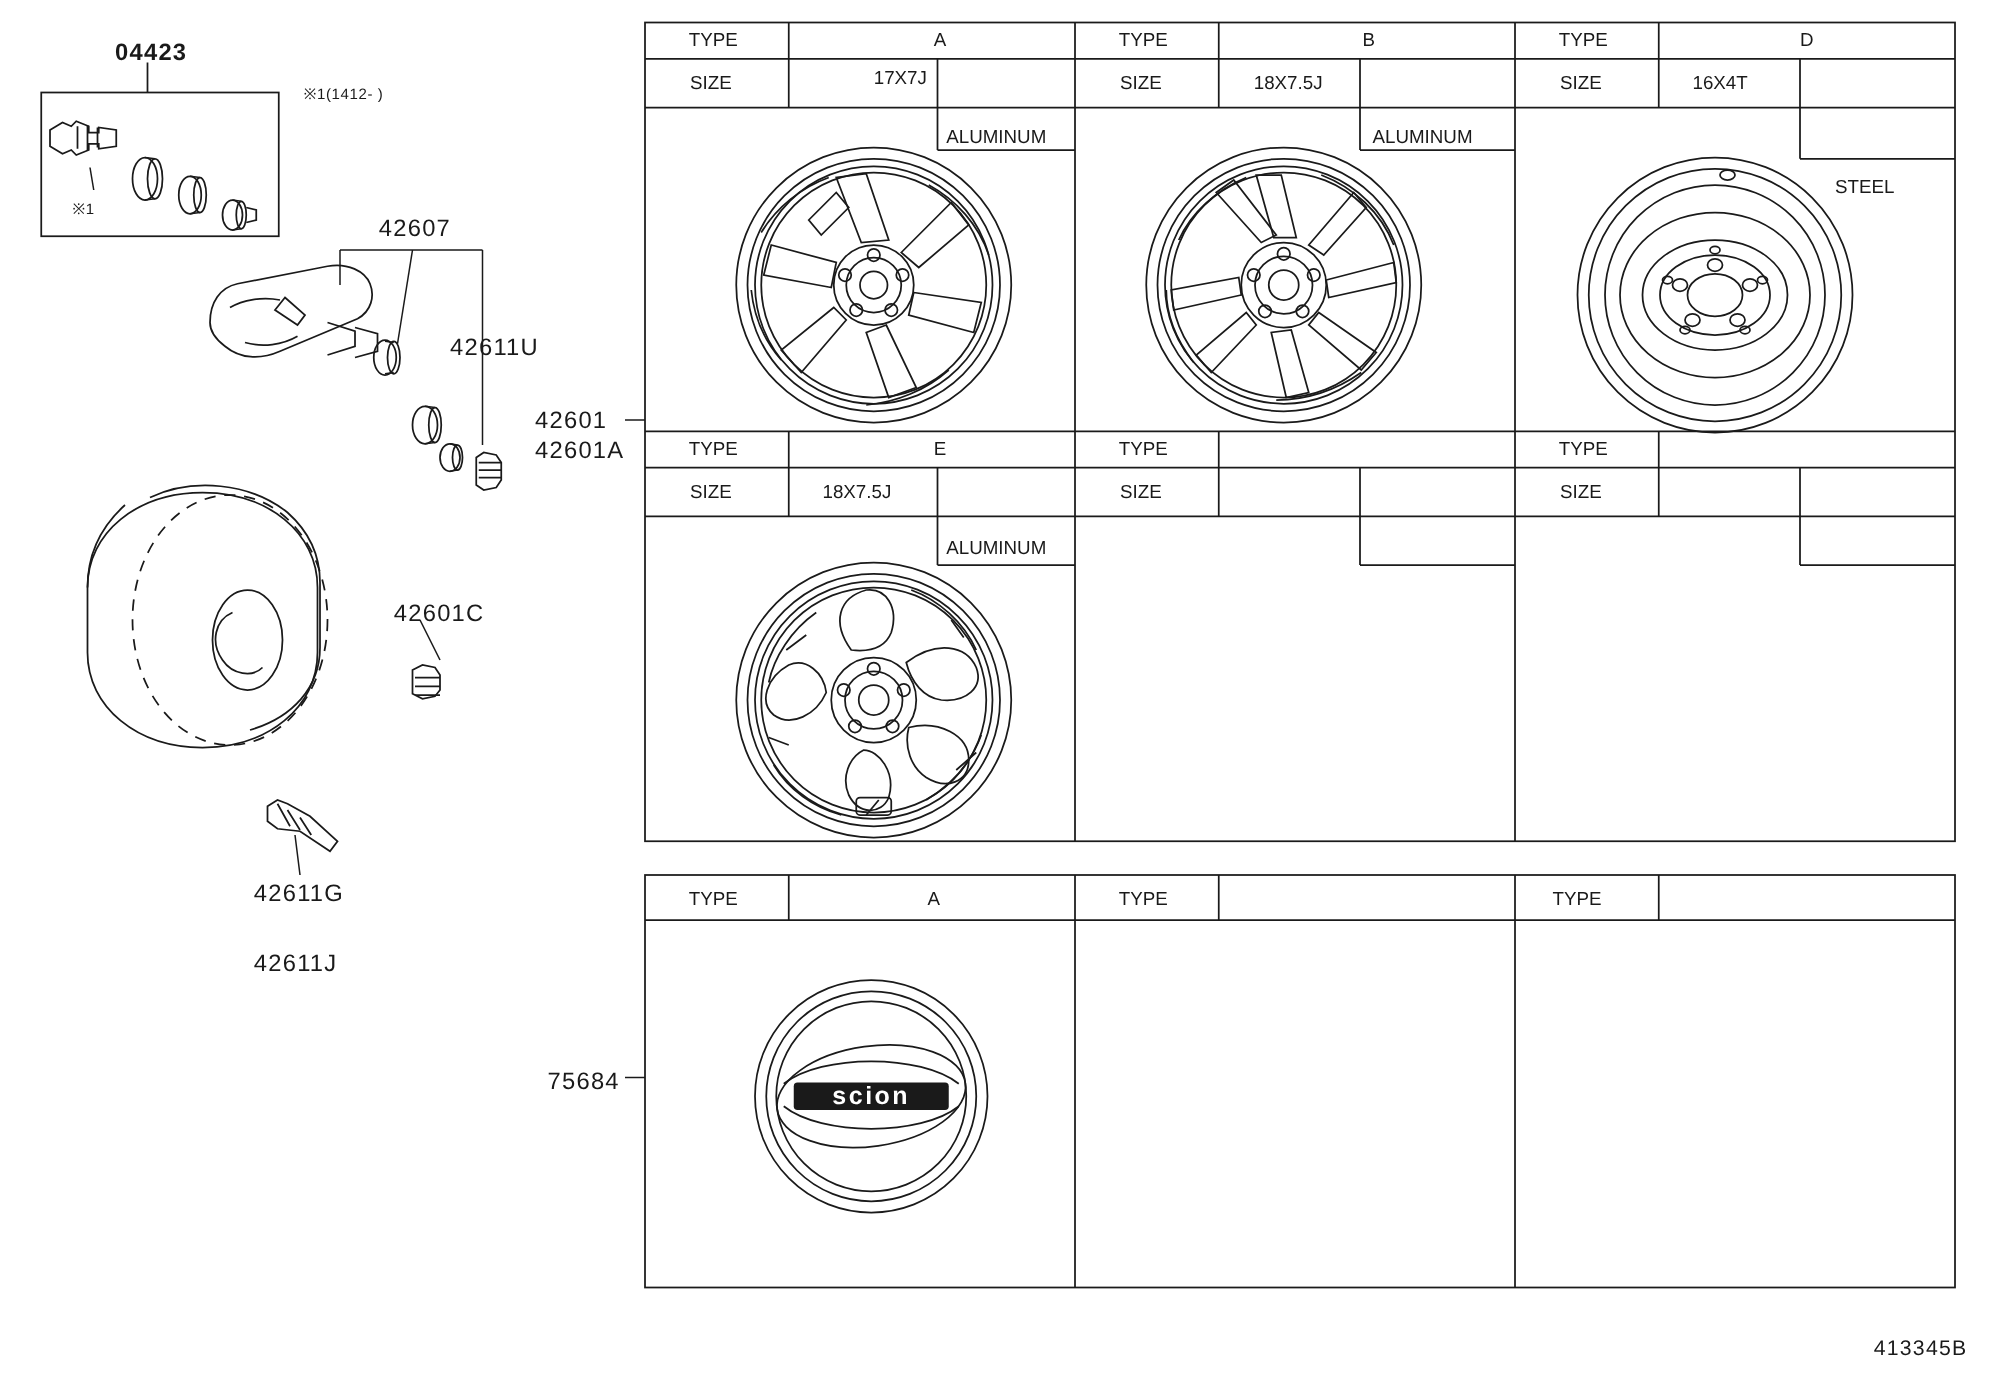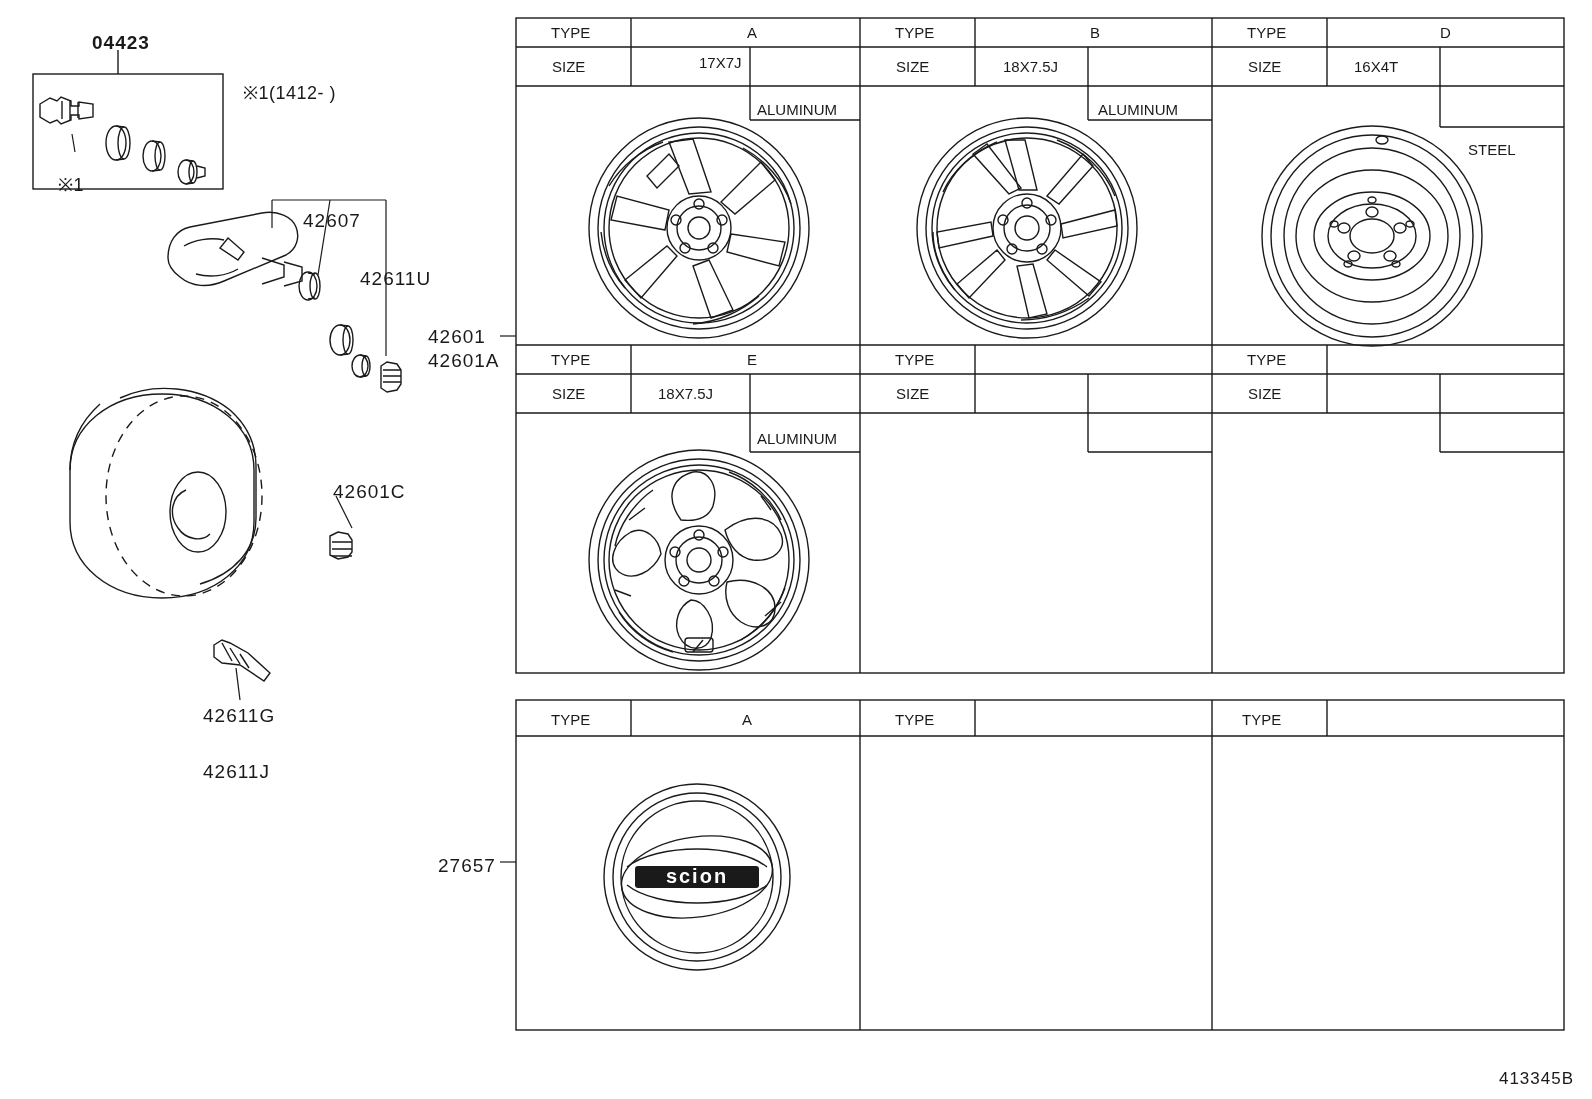--- a/index.html
+++ b/index.html
@@ -1,18 +1,18 @@
 <!DOCTYPE html>
 <html><head>
 <meta charset="utf-8">
 <style>
   html,body{margin:0;padding:0;background:#ffffff;}
   body{width:1592px;height:1099px;position:relative;font-family:"Liberation Sans",sans-serif;color:#1a1a1a;overflow:hidden;}
   .lbl{position:absolute;font-size:19px;letter-spacing:1px;white-space:nowrap;}
-  .lbl.small{font-size:18px;letter-spacing:0.5px;margin-top:14px;}
+  .lbl.small{font-size:12px;letter-spacing:0.5px;}
   .tbl-txt{position:absolute;font-size:15px;white-space:nowrap;text-align:center;}
   svg{position:absolute;left:0;top:0;}
   .diagcode{position:absolute;right:18px;bottom:10px;font-size:17px;letter-spacing:1px;margin-top:48px;}
 </style>
 </head>
 <body>
 
 <svg width="1592" height="1099" viewBox="0 0 1592 1099">
   <g fill="none" stroke="#1a1a1a" stroke-width="1.4">
 
@@ -244,28 +244,28 @@
     </g>
   </g>
 
   <g transform="translate(697,877)">
     <rect x="-62" y="-11" width="124" height="22" rx="3" fill="#1a1a1a"></rect>
     <text x="0" y="6" text-anchor="middle" font-family="Liberation Sans, sans-serif" font-size="20" font-weight="bold" fill="#ffffff" letter-spacing="2">scion</text>
   </g>
 </svg>
 
 <div class="lbl" style="left:92px;top:32px;font-weight:bold;">04423</div>
-<div class="lbl" style="left:303px;top:173px;margin-top:37px;">42607</div>
+<div class="lbl" style="left:303px;top:173px;">42607</div>
 <div class="lbl" style="left:360px;top:268px;text-align:center;">42611U</div>
 <div class="lbl" style="left:428px;top:326px;text-align:center;">42601</div>
 <div class="lbl" style="left:428px;top:350px;">42601A</div>
-<div class="lbl" style="left:333px;top:481px;">42601C</div>
+<div class="lbl" style="left:315px;top:481px;">42601C</div>
 <div class="lbl" style="left:203px;top:705px;">42611G</div>
 <div class="lbl" style="left:203px;top:729px;margin-top:32px;">42611J</div>
-<div class="lbl" style="left:438px;top:855px;">27657</div>
+<div class="lbl" style="left:438px;top:855px;">75684</div>
 
 <div class="lbl small" style="left:243px;top:66px;">※1(1412-    )</div>
 <div class="lbl small" style="left:58px;top:158px;">※1</div>
 
 <div class="tbl-txt" style="left:551px;top:24px;">TYPE</div>
 <div class="tbl-txt" style="left:747px;top:24px;">A</div>
 <div class="tbl-txt" style="left:552px;top:58px;">SIZE</div>
 <div class="tbl-txt" style="left:667px;top:54px;margin-left:32px;">17X7J</div>
 <div class="tbl-txt" style="left:757px;top:101px;">ALUMINUM</div>
 

